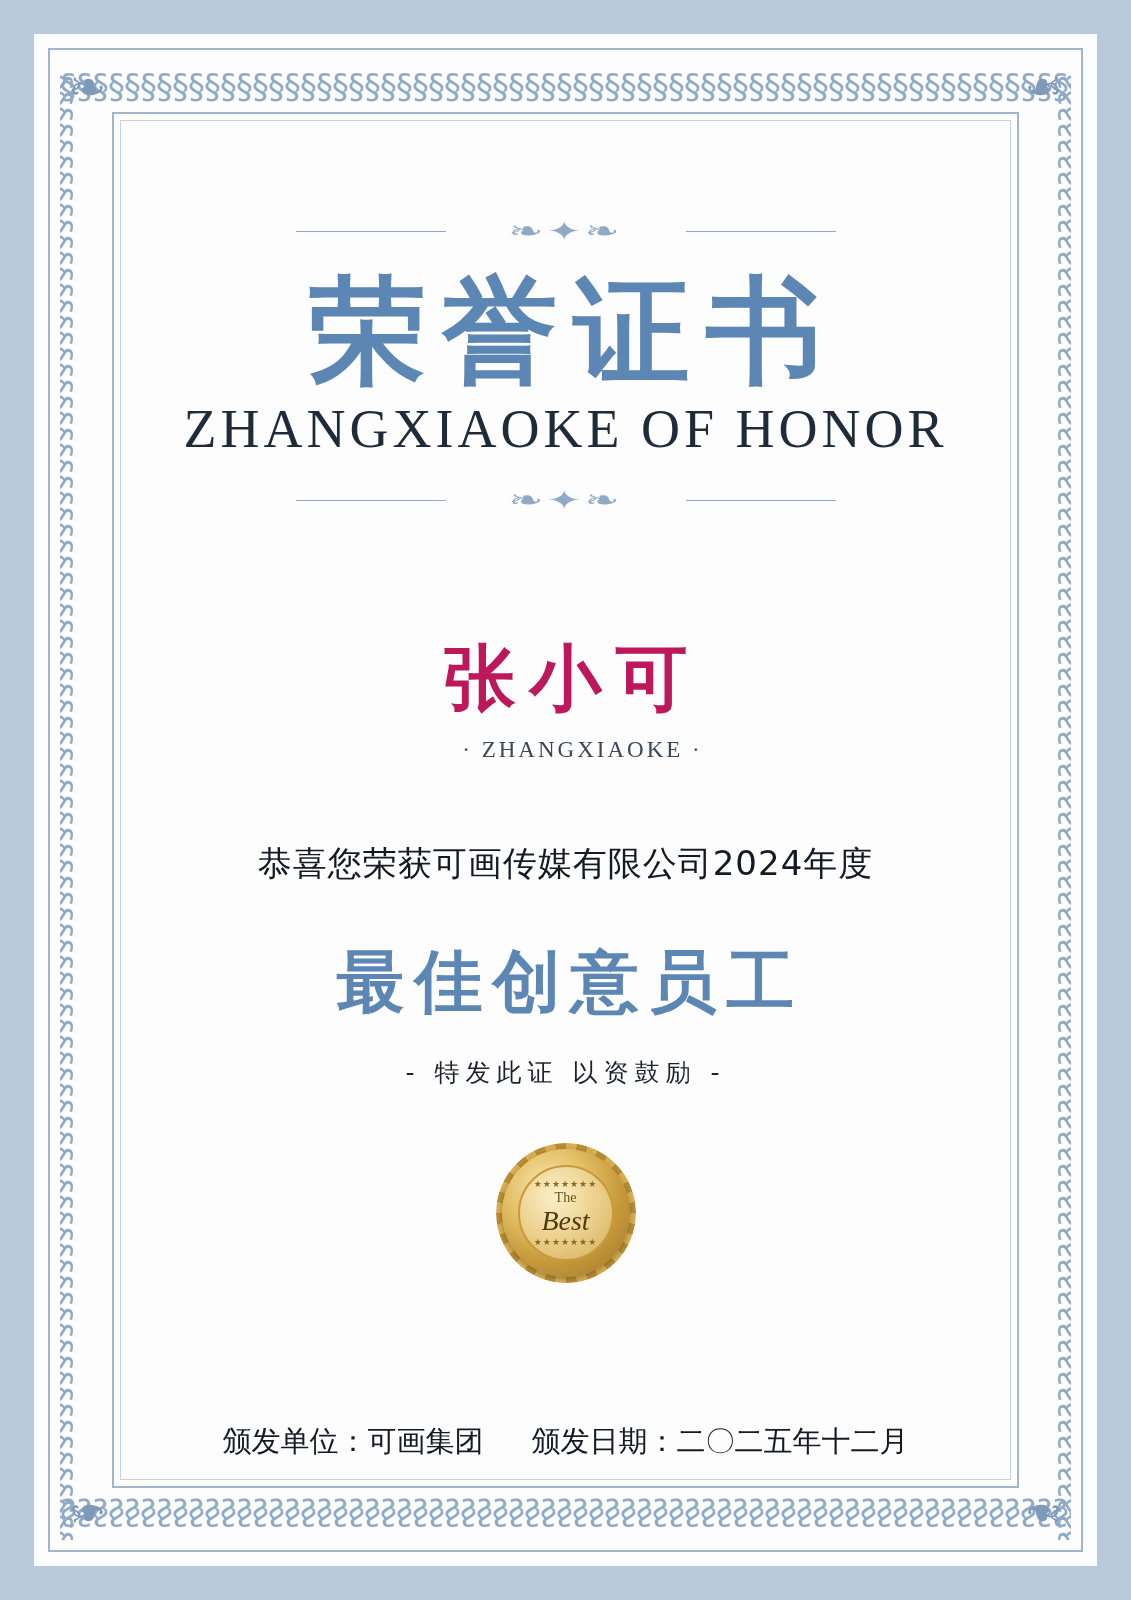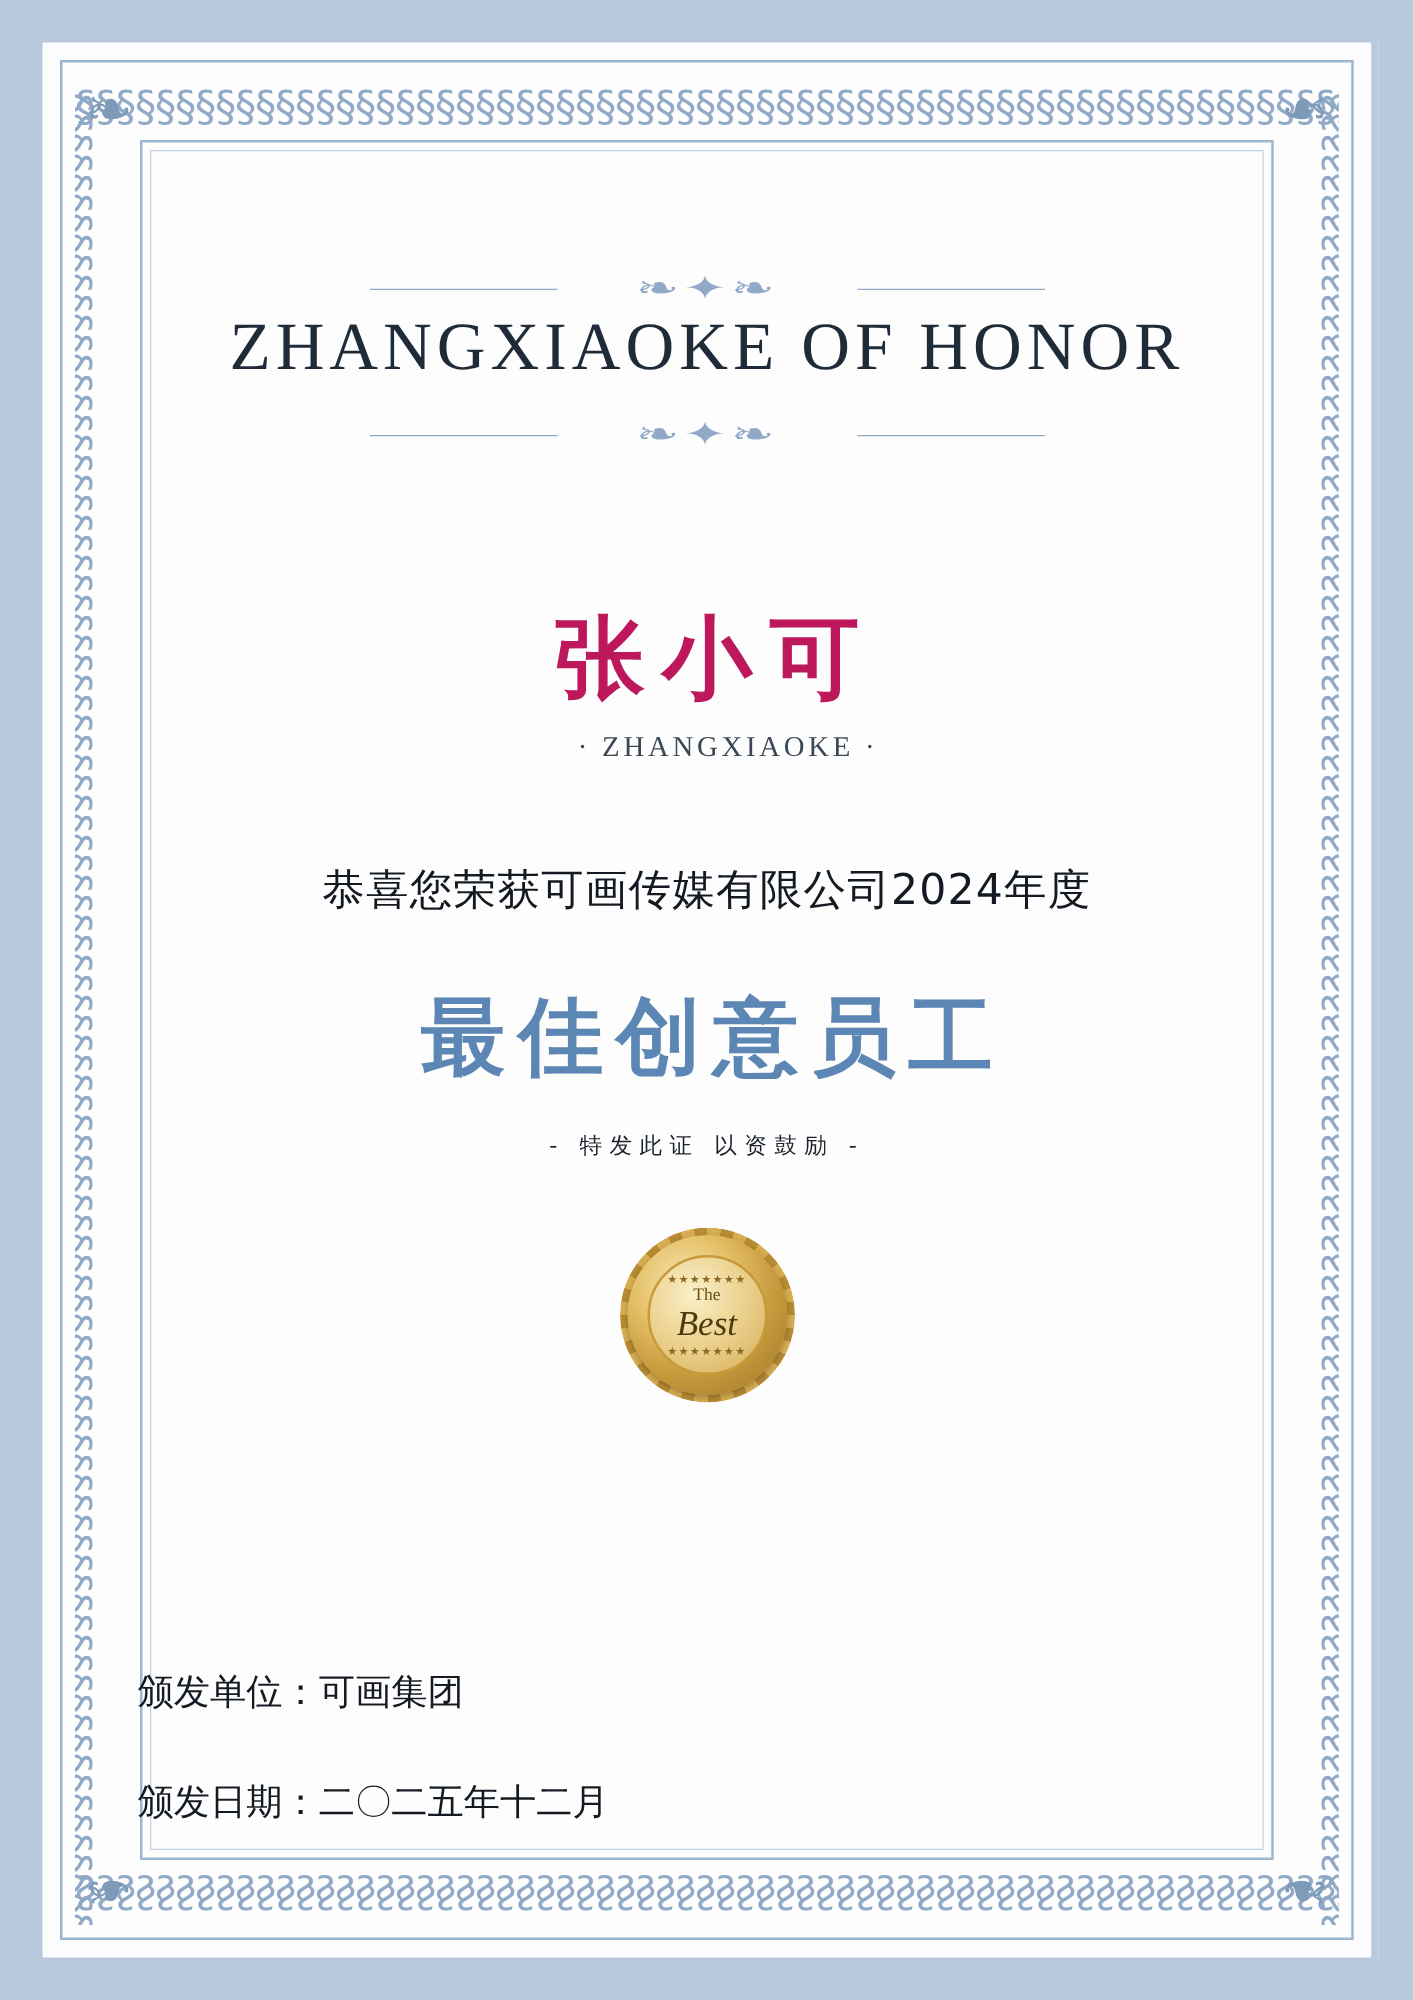--- a/index.html
+++ b/index.html
@@ -203,21 +203,21 @@
     font-weight: bold;
     font-size: 68px;
     letter-spacing: 10px;
     color: #5c87b4;
     text-indent: 10px;
   }
 
   .sub-note {
     margin-top: 28px;
     font-family: "DejaVu Sans", sans-serif;
-    font-size: 18px;
+    font-size: 25px;
     letter-spacing: 6px;
     color: #1b222b;
   }
 
   
   .seal-wrap {
     margin-top: 60px;
     width: 128px;
     height: 128px;
     position: relative;
@@ -282,21 +282,20 @@
     position: absolute;
     bottom: 88px;
     left: 60px;
     right: 60px;
     display: flex;
     justify-content: center;
     gap: 48px;
     font-family: "DejaVu Serif", serif;
     font-size: 29px;
     color: #141a21;
-    flex-direction: column;
   }
   .footer-item { white-space: nowrap; }
 </style>
 </head>
 <body>
 
 <div class="certificate">
   <div class="paper">
     <div class="paper-inner">
 
@@ -316,20 +315,21 @@
         <div class="corner bl">❧</div>
         <div class="corner br">❧</div>
       </div>
 
       <div class="content">
 
         <div class="divider divider-top">
           <span class="flourish">❧✦❧</span>
         </div>
 
+        <div class="title-cn">荣誉证书</div>
         <div class="title-en">ZHANGXIAOKE OF HONOR</div>
 
         <div class="divider divider-bottom">
           <span class="flourish">❧✦❧</span>
         </div>
 
         <div class="recipient-name">张小可</div>
         <div class="recipient-pinyin">· ZHANGXIAOKE ·</div>
 
         <div class="body-line">恭喜您荣获可画传媒有限公司2024年度</div>

